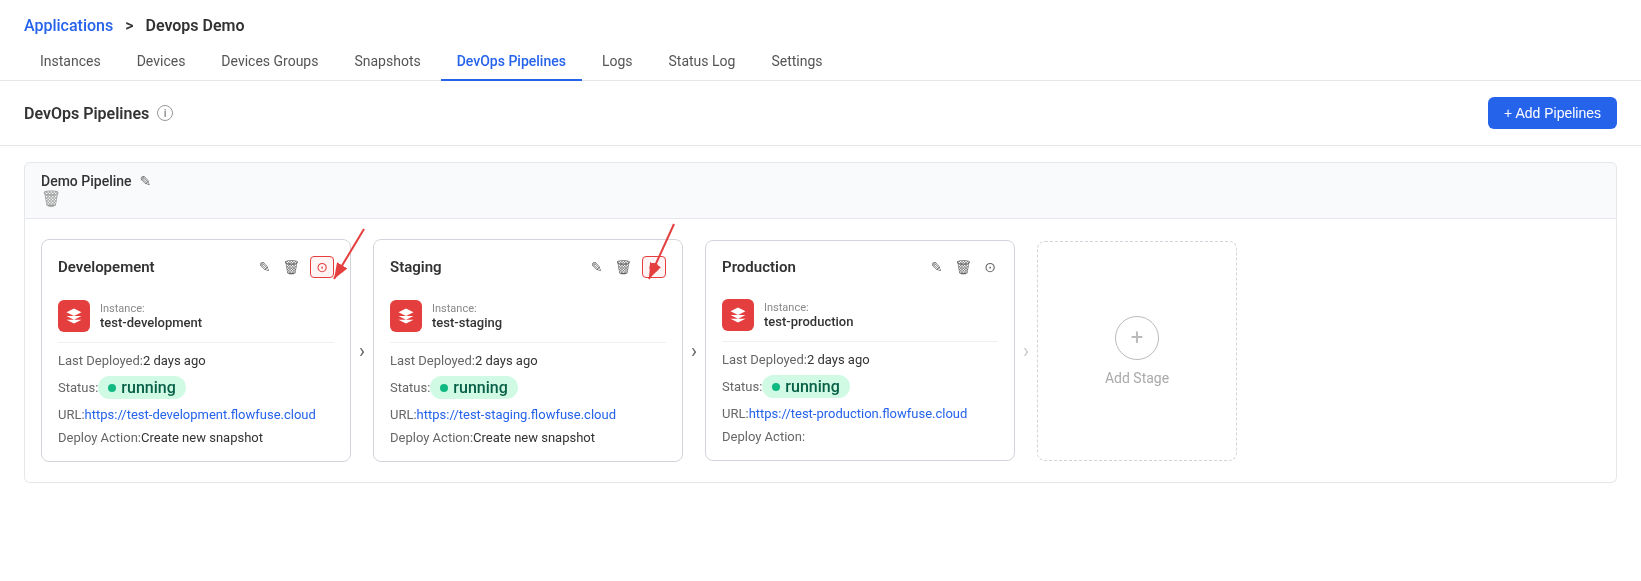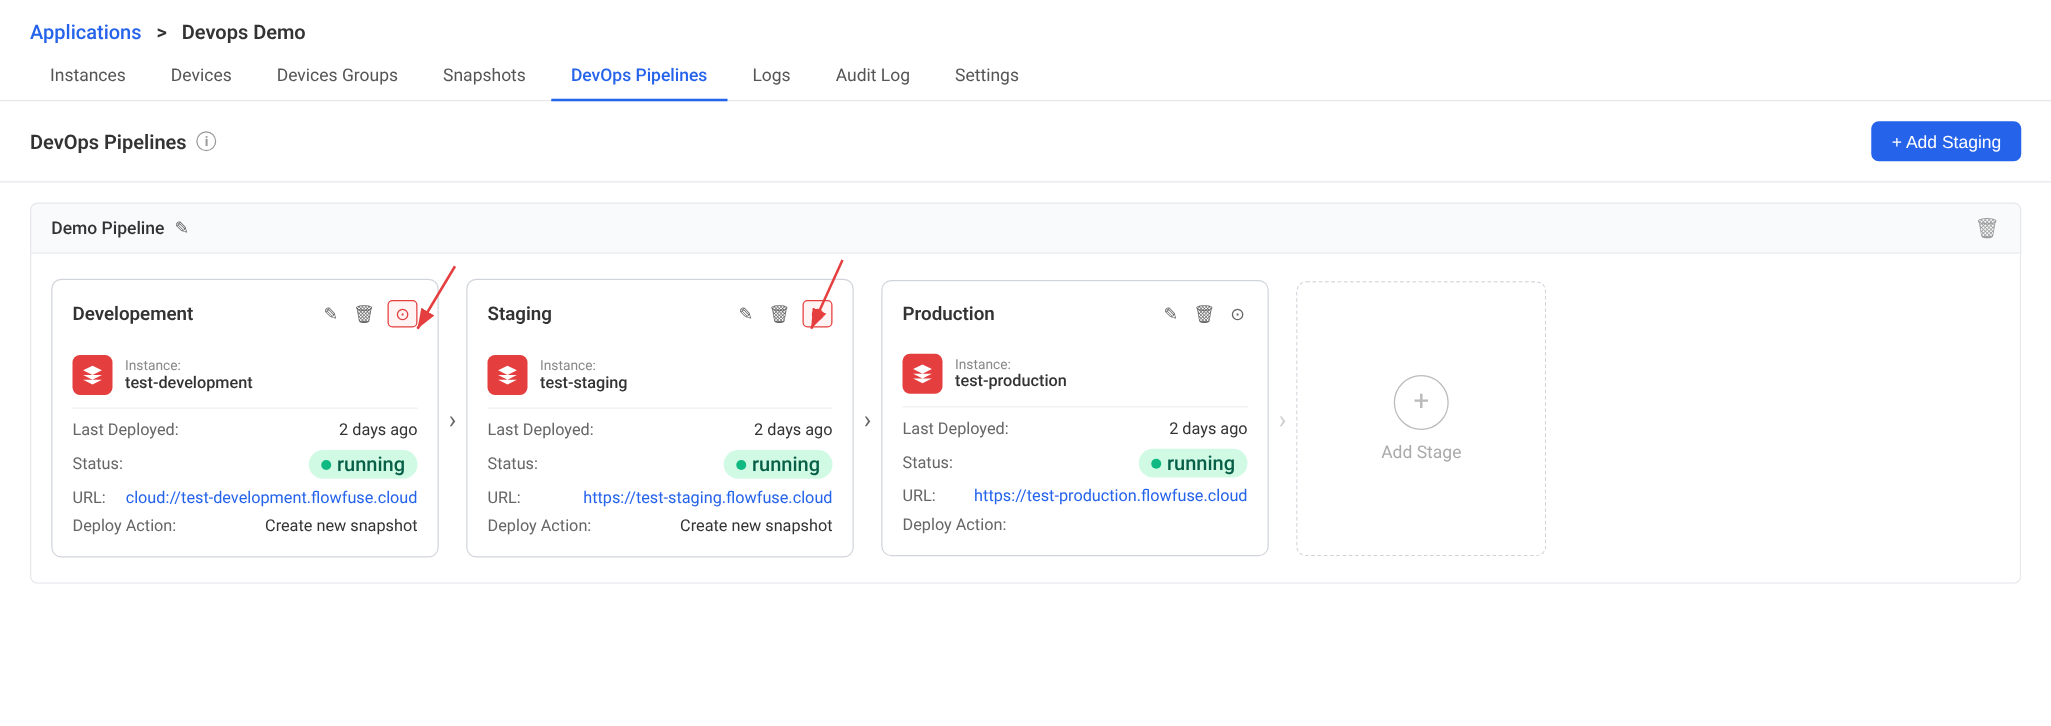--- a/index.html
+++ b/index.html
@@ -16,21 +16,21 @@
 
     .page-header { display: flex; align-items: center; justify-content: space-between; padding: 16px 24px; border-bottom: 1px solid #e5e7eb; }
     .page-header-left { display: flex; align-items: center; gap: 8px; }
     .page-title { font-size: 16px; font-weight: 600; }
     .info-icon { display: inline-flex; align-items: center; justify-content: center; width: 16px; height: 16px; border-radius: 50%; border: 1.5px solid #999; color: #999; font-size: 11px; font-weight: bold; cursor: pointer; }
     .page-subtitle { color: #888; font-size: 13px; }
 
     .add-pipeline-btn { background: #2563eb; color: white; border: none; padding: 8px 16px; border-radius: 6px; cursor: pointer; font-size: 14px; font-weight: 500; display: flex; align-items: center; gap: 6px; }
 
     .pipeline-container { padding: 16px 24px; }
-    .pipeline-header { display: flex; align-items: center; justify-content: space-between; padding: 10px 16px; background: #f9fafb; border: 1px solid #e5e7eb; border-radius: 6px 6px 0 0; margin-bottom: 0; }
+    .pipeline-header { display: flex; justify-content: space-between; padding: 10px 16px; background: #f9fafb; border: 1px solid #e5e7eb; border-radius: 6px 6px 0 0; margin-bottom: 0; flex-direction: column; }
     .pipeline-header-left { display: flex; align-items: center; gap: 8px; }
     .pipeline-name { font-weight: 500; font-size: 14px; }
     .edit-icon-sm { color: #666; cursor: pointer; font-size: 14px; }
     .delete-icon-sm { color: #999; cursor: pointer; font-size: 16px; }
 
     .pipeline-stages { display: flex; align-items: center; padding: 20px 16px; border: 1px solid #e5e7eb; border-top: none; border-radius: 0 0 6px 6px; background: #fff; gap: 0; overflow-x: auto; }
 
     .stage-card { background: #fff; border: 1px solid #d1d5db; border-radius: 8px; padding: 16px; width: 310px; min-width: 310px; }
     .stage-card-header { display: flex; align-items: center; justify-content: space-between; margin-bottom: 12px; }
     .stage-name { font-weight: 600; font-size: 15px; }
@@ -38,21 +38,21 @@
     .stage-icon-btn { color: #666; cursor: pointer; font-size: 14px; background: none; border: none; padding: 2px; }
     .stage-icon-btn.highlighted { color: #e53e3e; background: #fff3f3; border: 1.5px solid #e53e3e; border-radius: 4px; padding: 2px 5px; }
 
     .instance-row { display: flex; align-items: center; gap: 10px; padding: 10px 0; border-bottom: 1px solid #f0f0f0; margin-bottom: 10px; }
     .instance-icon { width: 32px; height: 32px; background: #e53e3e; border-radius: 6px; display: flex; align-items: center; justify-content: center; color: white; font-size: 14px; flex-shrink: 0; }
     .instance-info { display: flex; flex-direction: column; }
     .instance-label { font-size: 11px; color: #888; }
     .instance-name { font-size: 13px; font-weight: 500; color: #333; }
 
     .stage-details { display: flex; flex-direction: column; gap: 8px; }
-    .detail-row { display: flex; align-items: center; justify-content: space-between; font-size: 13px; }
+    .detail-row { display: flex; align-items: center; font-size: 13px; }
     .detail-label { color: #666; }
     .detail-value { color: #333; }
     .detail-value.link { color: #2563eb; cursor: pointer; }
 
     .status-badge { display: inline-flex; align-items: center; gap: 5px; background: #d1fae5; color: #065f46; border-radius: 12px; padding: 2px 10px; font-size: 16px; font-weight: 500; }
     .status-dot { width: 8px; height: 8px; border-radius: 50%; background: #10b981; }
 
     .stage-arrow { display: flex; align-items: center; justify-content: center; color: #666; font-size: 20px; padding: 0 8px; flex-shrink: 0; }
     .stage-arrow-disabled { color: #ccc; }
 
@@ -73,30 +73,30 @@
   <span>Devops Demo</span>
 </div>
 
 <div class="tabs">
   <div class="tab">Instances</div>
   <div class="tab">Devices</div>
   <div class="tab">Devices Groups</div>
   <div class="tab">Snapshots</div>
   <div class="tab active">DevOps Pipelines</div>
   <div class="tab">Logs</div>
-  <div class="tab">Audit Log</div>
+  <div class="tab">Status Log</div>
   <div class="tab">Settings</div>
 </div>
 
 <div class="page-header">
   <div class="page-header-left">
     <span class="page-title">DevOps Pipelines</span>
     <span class="info-icon">i</span>
   </div>
-  <button class="add-pipeline-btn">+ Add Staging</button>
+  <button class="add-pipeline-btn">+ Add Pipelines</button>
 </div>
 
 <div class="pipeline-container">
 
   <div class="pipeline-header">
     <div class="pipeline-header-left">
       <span class="pipeline-name">Demo Pipeline</span>
       <span class="edit-icon-sm">✎</span>
     </div>
     <span class="delete-icon-sm">🗑</span>
@@ -132,21 +132,21 @@
           </div>
           <div class="detail-row">
             <span class="detail-label">Status:</span>
             <span class="status-badge">
               <span class="status-dot"></span>
               <span>running</span>
             </span>
           </div>
           <div class="detail-row">
             <span class="detail-label">URL:</span>
-            <span class="detail-value link">cloud://test-development.flowfuse.cloud</span>
+            <span class="detail-value link">https://test-development.flowfuse.cloud</span>
           </div>
           <div class="detail-row">
             <span class="detail-label">Deploy Action:</span>
             <span class="detail-value">Create new snapshot</span>
           </div>
         </div>
       </div>
 
       <div class="stage-arrow">›</div>
 

